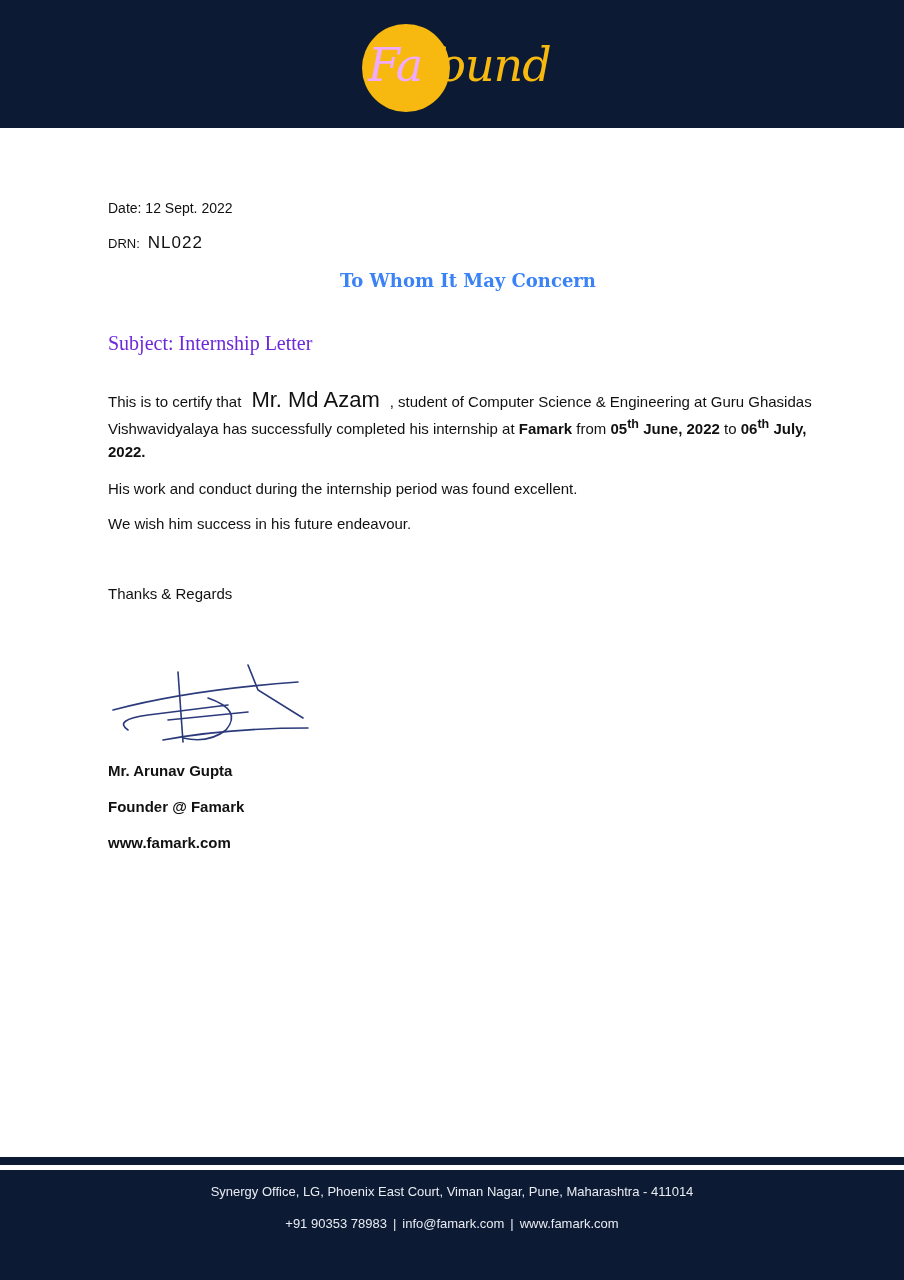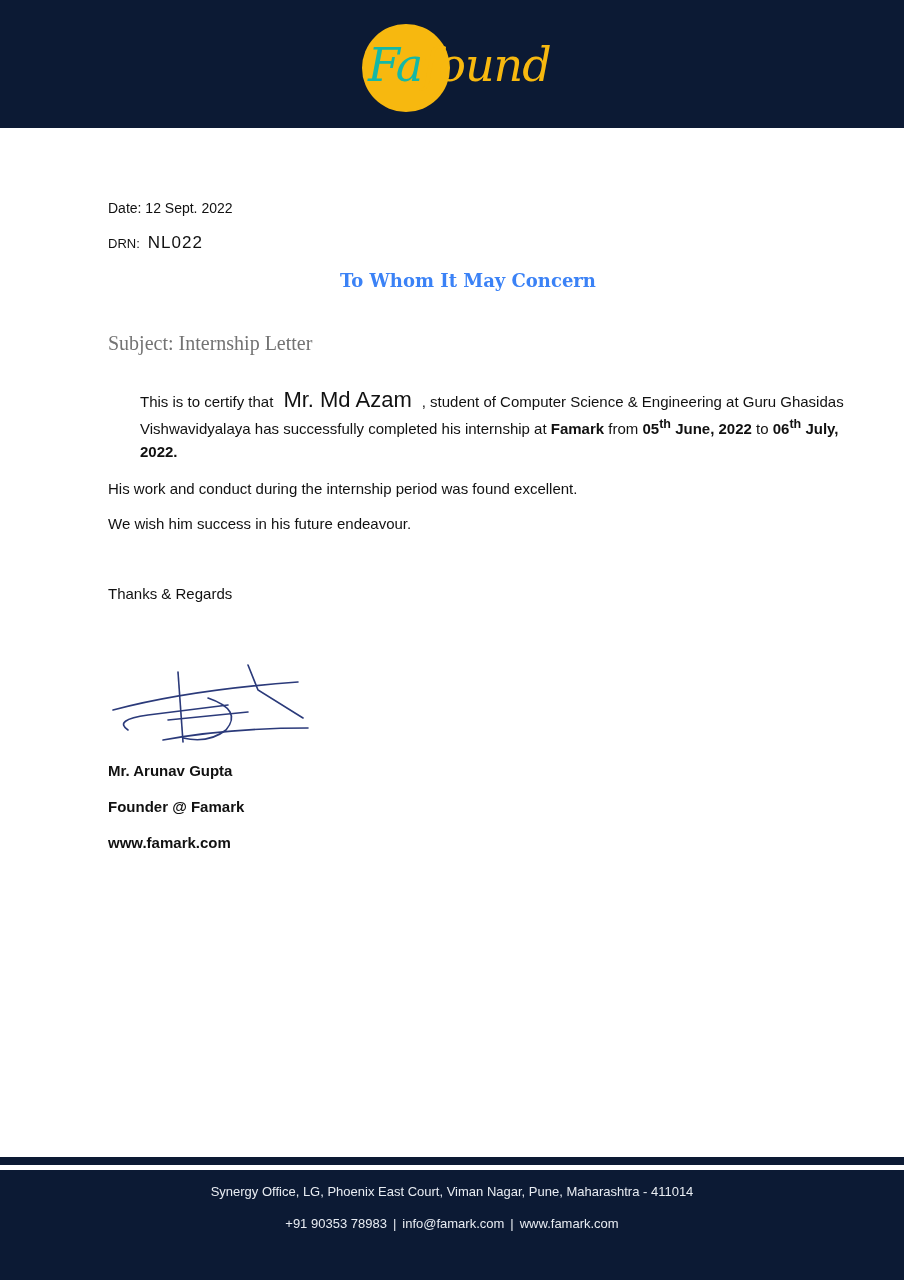--- a/index.html
+++ b/index.html
@@ -13,35 +13,35 @@
   }
   .logo { position: absolute; left: 360px; top: 24px; width: 180px; height: 92px; }
   .logo-circle {
     position: absolute; left: 2px; top: 0; width: 88px; height: 88px; border-radius: 50%;
     background: #f7b80f;
   }
   .logo-text {
     position: absolute; left: 8px; top: 14px; font-family: "DejaVu Serif", serif;
     font-style: italic; font-size: 46px; color: #f7b80f; letter-spacing: -1px;
   }
-  .logo-text .f { color: #14b8a6; }
+  .logo-text .f { color: #f0abfc; }
   .content { position: absolute; left: 108px; top: 0; width: 700px; }
   .date { position: absolute; top: 200px; font-size: 14px; white-space: nowrap; }
   .drn { position: absolute; top: 233px; font-size: 13px; white-space: nowrap; }
   .drn-value { font-size: 17px; margin-left: 8px; letter-spacing: 1px; }
   .title {
     position: absolute; left: 232px; top: 270px; font-family: "DejaVu Serif", serif;
     font-weight: bold; font-size: 18px; white-space: nowrap; color: #3b82f6;
   }
   .subject {
     position: absolute; top: 332px; font-family: "Liberation Serif", serif;
-    font-size: 20px; color: #737373; white-space: nowrap;
+    font-size: 20px; color: #6d28d9; white-space: nowrap;
   }
   .para { position: absolute; font-size: 15px; line-height: 23px; width: 710px; }
-  .p1 { top: 388px; margin-left: 32px; }
+  .p1 { top: 388px; }
   .name-strong { font-size: 22px; margin: 0 10px; }
   .p2 { top: 477px; }
   .p3 { top: 512px; }
   .thanks { position: absolute; top: 585px; font-size: 15px; }
   .signature { position: absolute; left: 0; top: 660px; width: 210px; height: 90px; }
   .signer { position: absolute; font-size: 15px; font-weight: bold; white-space: nowrap; }
   .s1 { top: 762px; } .s2 { top: 798px; } .s3 { top: 834px; }
   .footer-line {
     position: absolute; left: 0; top: 1157px; width: 904px; height: 8px; background: #0c1a34;
   }

